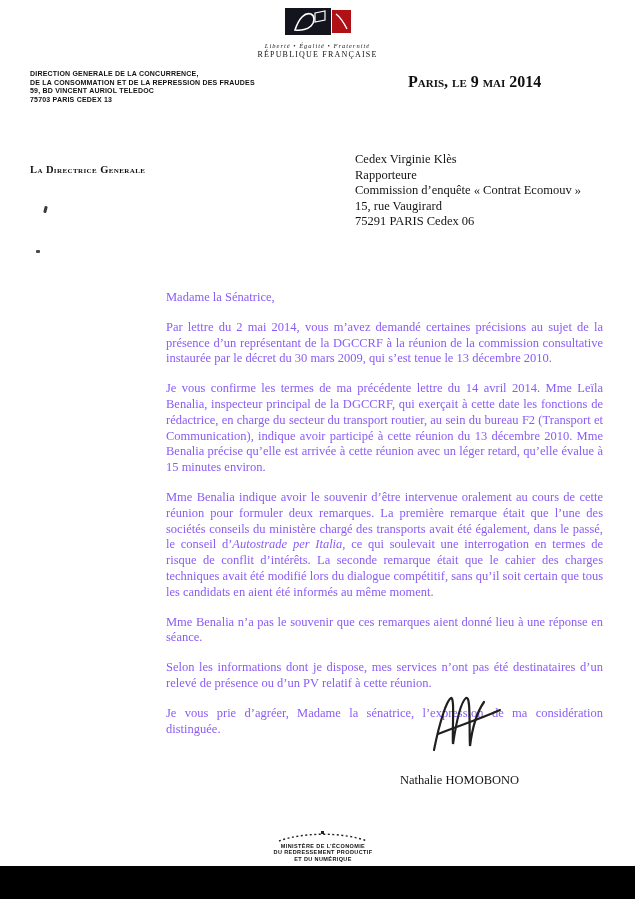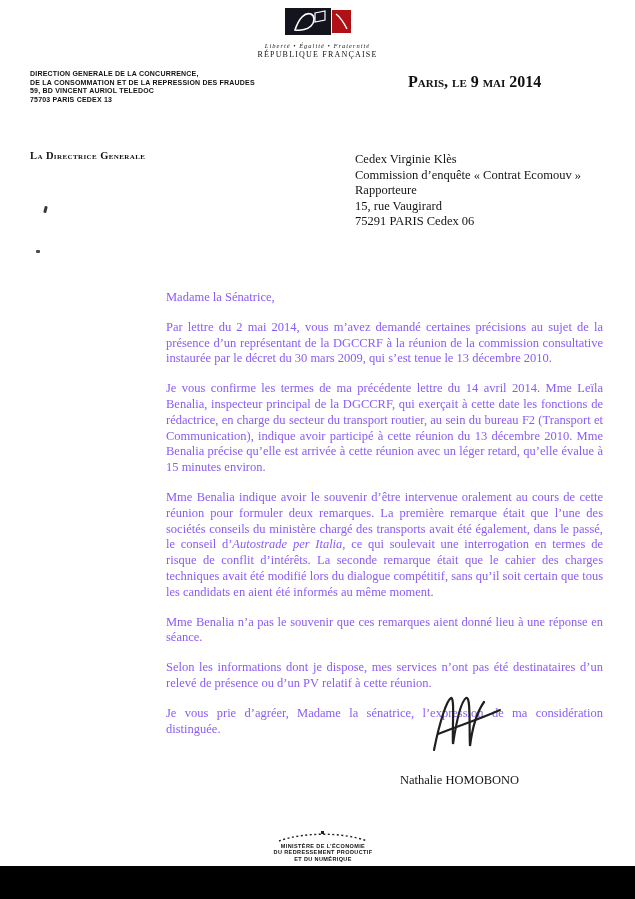--- a/index.html
+++ b/index.html
@@ -35,21 +35,21 @@
   }
 
   
   .date-line{
     position:absolute;left:408px;top:73px;
     font-variant:small-caps;font-weight:700;font-size:16px;color:#111;
   }
 
   
   .sender-title{
-    position:absolute;left:30px;top:150px;
+    position:absolute;left:30px;top:164px;
     font-variant:small-caps;font-weight:700;font-size:10.5px;
     letter-spacing:.4px;color:#111;
   }
 
   
   .recipient-block{
     position:absolute;left:355px;top:152px;width:250px;
     font-size:12.5px;line-height:15.6px;color:#141414;
   }
 
@@ -119,22 +119,22 @@
     <div>59, BD VINCENT AURIOL TELEDOC</div>
     <div>75703 PARIS CEDEX 13</div>
   </div>
 
   <div class="date-line">Paris, le 9 mai 2014</div>
 
   <div class="sender-title">La Directrice Generale</div>
 
   <div class="recipient-block">
     <div>Cedex Virginie Klès</div>
+    <div>Rapporteure</div>
     <div>Commission d’enquête « Contrat Ecomouv »</div>
-    <div>Rapporteure</div>
     <div>15, rue Vaugirard</div>
     <div>75291 PARIS Cedex 06</div>
   </div>
 
   <div class="letter-body">
     <p>Madame la Sénatrice,</p>
     <p>Par lettre du 2 mai 2014, vous m’avez demandé certaines précisions au sujet de la présence d’un représentant de la DGCCRF à la réunion de la commission consultative instaurée par le décret du 30 mars 2009, qui s’est tenue le 13 décembre 2010.</p>
     <p>Je vous confirme les termes de ma précédente lettre du 14 avril 2014. Mme Leïla Benalia, inspecteur principal de la DGCCRF, qui exerçait à cette date les fonctions de rédactrice, en charge du secteur du transport routier, au sein du bureau F2 (Transport et Communication), indique avoir participé à cette réunion du 13 décembre 2010. Mme Benalia précise qu’elle est arrivée à cette réunion avec un léger retard, qu’elle évalue à 15 minutes environ.</p>
     <p><span>Mme Benalia indique avoir le souvenir d’être intervenue oralement au cours de cette réunion pour formuler deux remarques. La première remarque était que l’une des sociétés conseils du ministère chargé des transports avait été également, dans le passé, le conseil d’</span><span class="italic">Autostrade per Italia</span><span>, ce qui soulevait une interrogation en termes de risque de conflit d’intérêts. La seconde remarque était que le cahier des charges techniques avait été modifié lors du dialogue compétitif, sans qu’il soit certain que tous les candidats en aient été informés au même moment.</span></p>
     <p>Mme Benalia n’a pas le souvenir que ces remarques aient donné lieu à une réponse en séance.</p>

